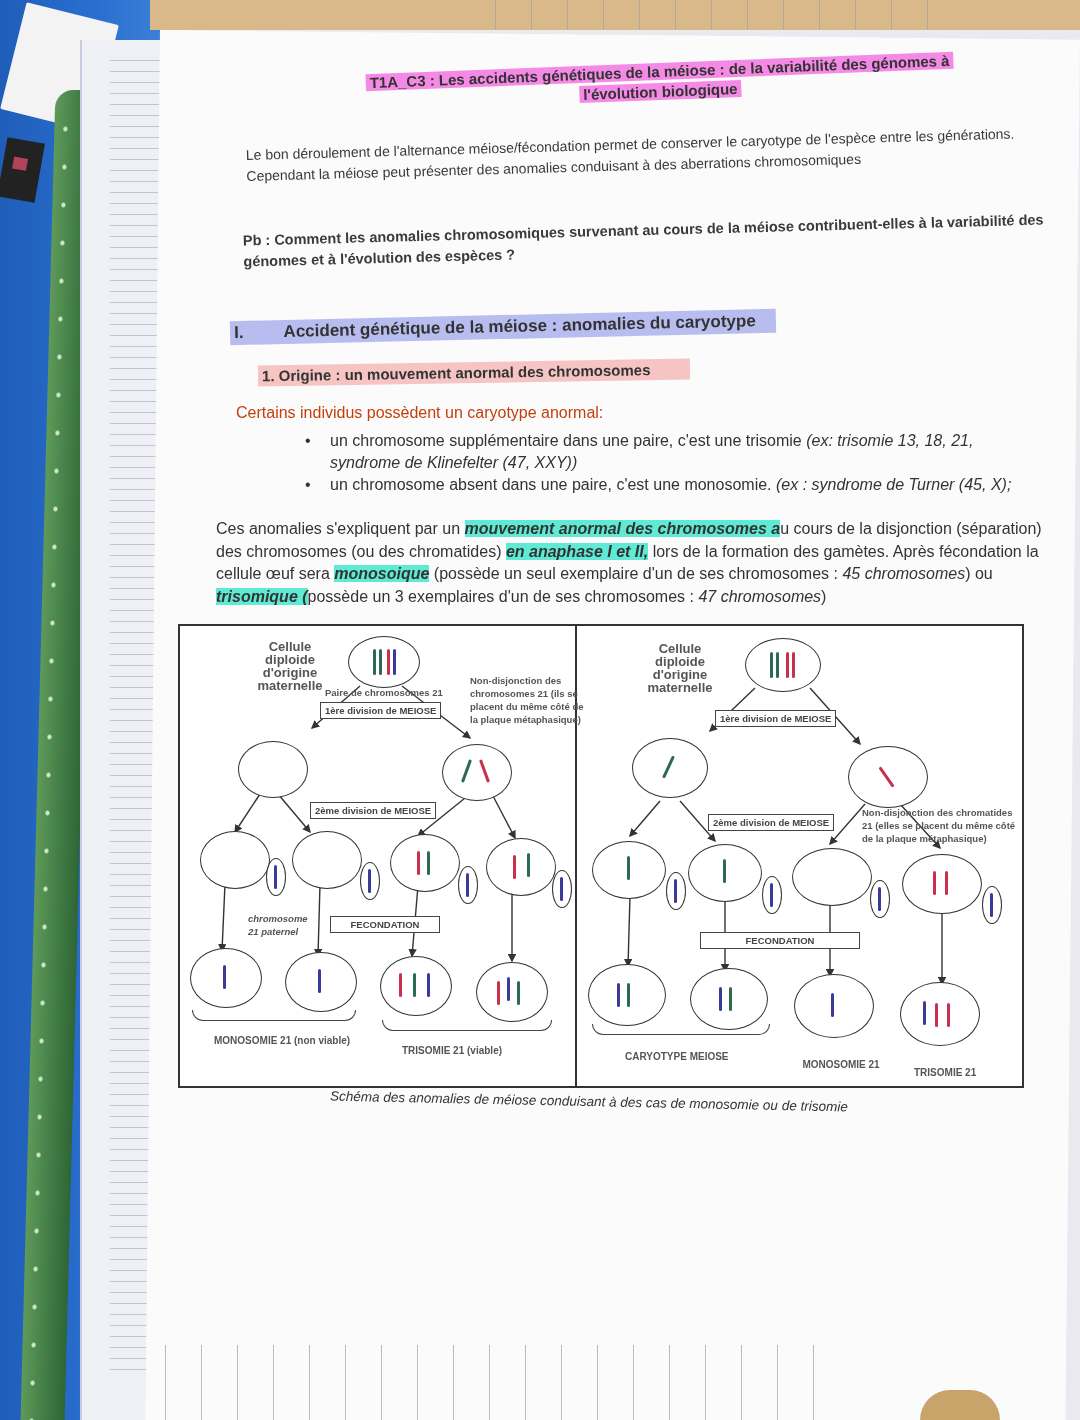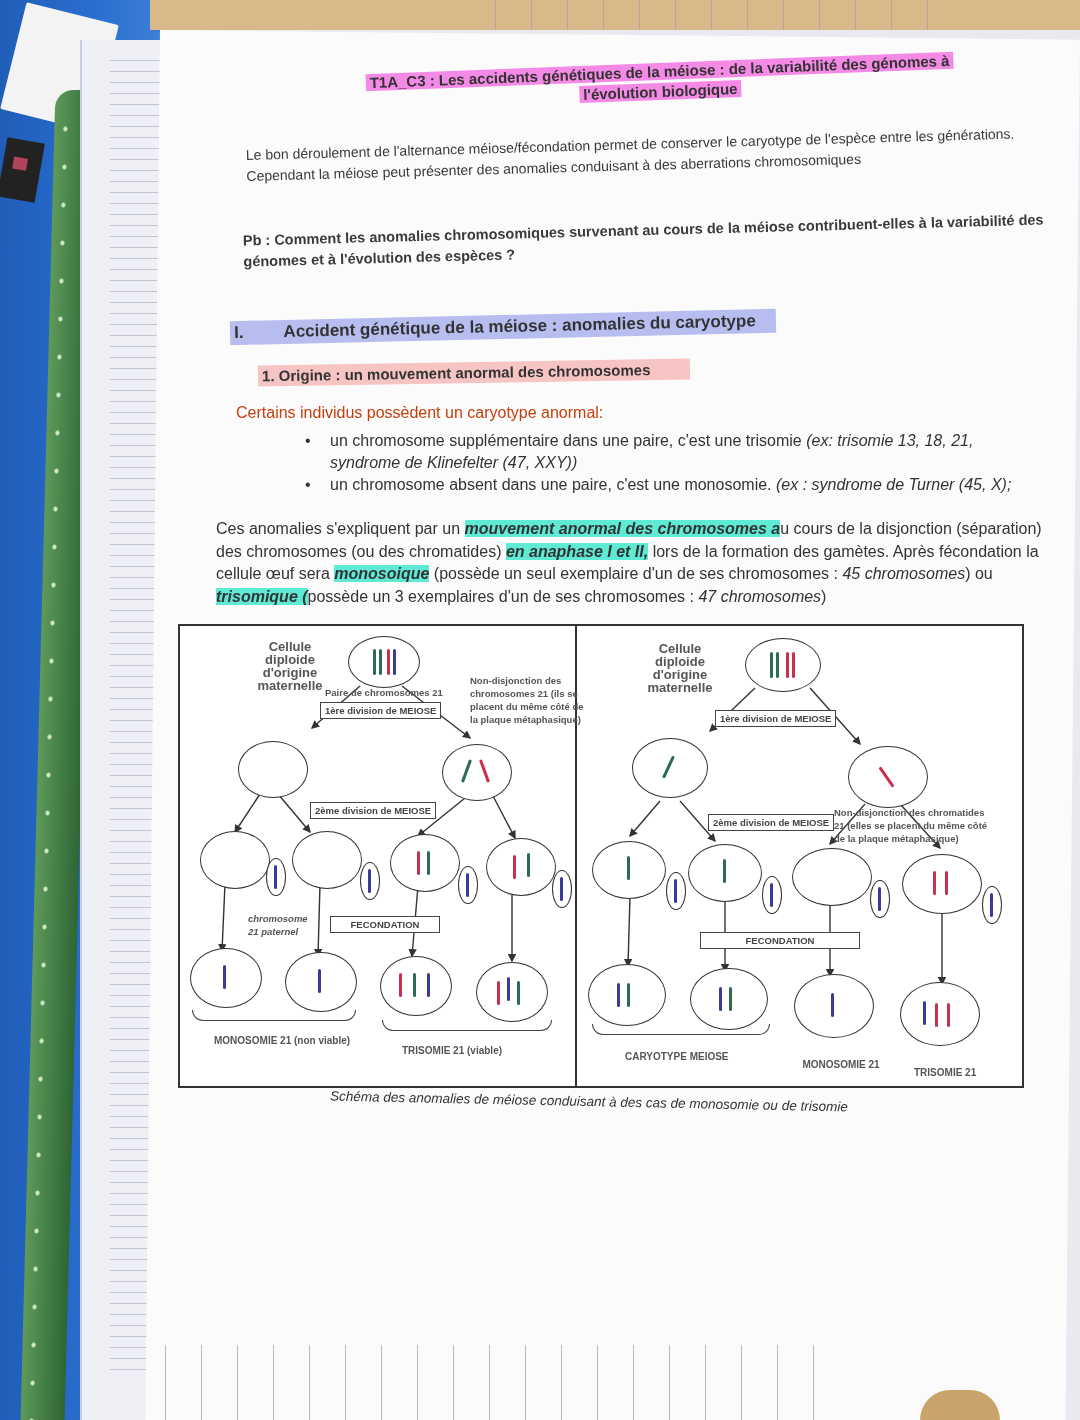--- a/index.html
+++ b/index.html
@@ -195,21 +195,21 @@
         <div class="chr r" style="left:46px;top:13px;height:26px;"></div>
     </div>
     <div class="dbox" style="left:535px;top:84px;">1ère division de MEIOSE</div>
     <div class="cell" style="left:452px;top:112px;width:74px;height:58px;">
         <div class="chr g" style="left:34px;top:16px;transform:rotate(25deg);"></div>
       </div>
     <div class="cell" style="left:668px;top:120px;width:78px;height:60px;">
         <div class="chr r" style="left:36px;top:18px;transform:rotate(-35deg);"></div>
       </div>
     <div class="dbox" style="left:528px;top:188px;">2ème division de MEIOSE</div>
-    <div class="dlabel small" style="left:654px;top:180px;width:160px;">Non-disjonction des chromatides 21 (elles se placent du même côté de la plaque métaphasique)</div>
+    <div class="dlabel small" style="left:682px;top:180px;width:160px;">Non-disjonction des chromatides 21 (elles se placent du même côté de la plaque métaphasique)</div>
 
     <div class="cell" style="left:412px;top:215px;width:72px;height:56px;">
         <div class="chr g" style="left:34px;top:14px;"></div>
       </div>
     <div class="sperm" style="left:486px;top:246px;">
         <div class="chr b" style="left:7px;top:6px;"></div>
       </div>
     <div class="cell" style="left:508px;top:218px;width:72px;height:56px;">
         <div class="chr g" style="left:34px;top:14px;"></div>
       </div>

